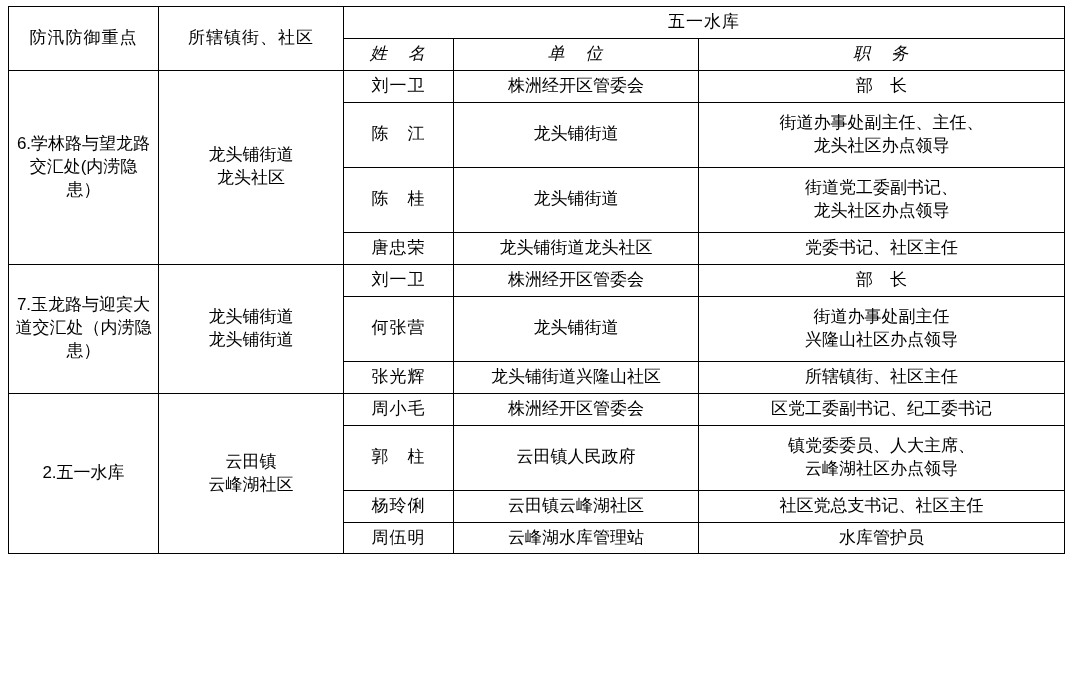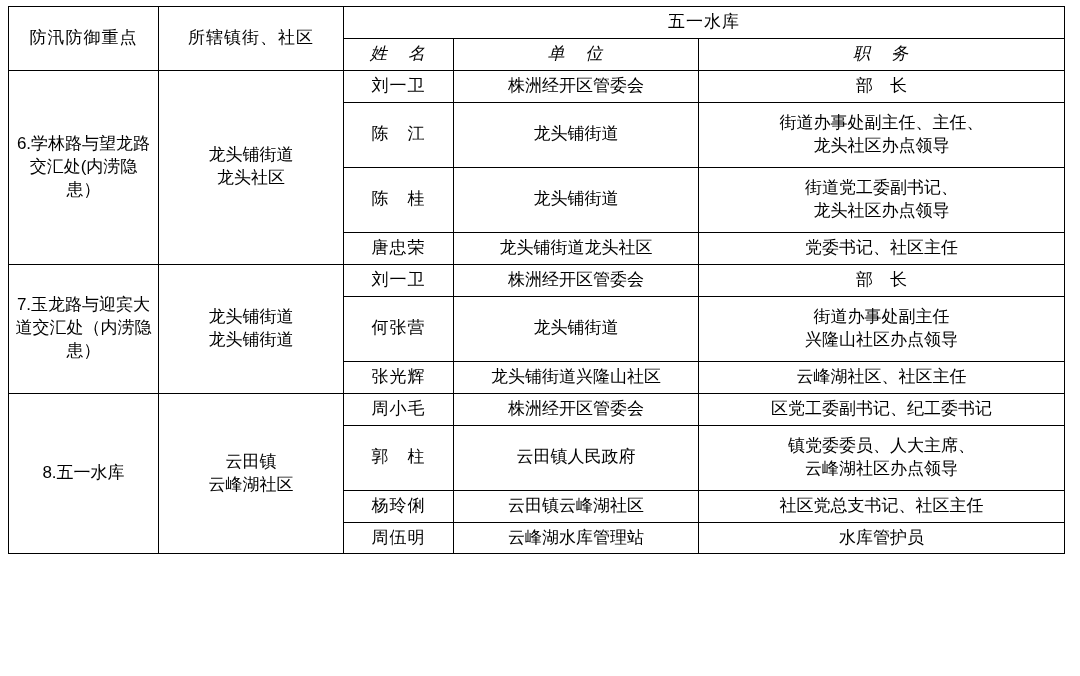--- a/index.html
+++ b/index.html
@@ -157,26 +157,26 @@
         <td class="cell-unit">龙头铺街道</td>
         <td class="cell-duty">
           <span class="nowrap-line">街道办事处副主任</span>
           <span class="nowrap-line">兴隆山社区办点领导</span>
         </td>
       </tr>
       <tr>
         <td class="cell-name">张光辉</td>
         <td class="cell-unit">龙头铺街道兴隆山社区</td>
         <td class="cell-duty">
-          <span class="nowrap-line">云峰湖社区、社区主任</span>
-        </td>
-      </tr>
-
-      <tr>
-        <td class="cell-site" rowspan="4">8.五一水库</td>
+          <span class="nowrap-line">所辖镇街、社区主任</span>
+        </td>
+      </tr>
+
+      <tr>
+        <td class="cell-site" rowspan="4">2.五一水库</td>
         <td class="cell-town" rowspan="4">
           <span class="nowrap-line">云田镇</span>
           <span class="nowrap-line">云峰湖社区</span>
         </td>
         <td class="cell-name">周小毛</td>
         <td class="cell-unit">株洲经开区管委会</td>
         <td class="cell-duty">
           <span class="nowrap-line">区党工委副书记、纪工委书记</span>
         </td>
       </tr>

